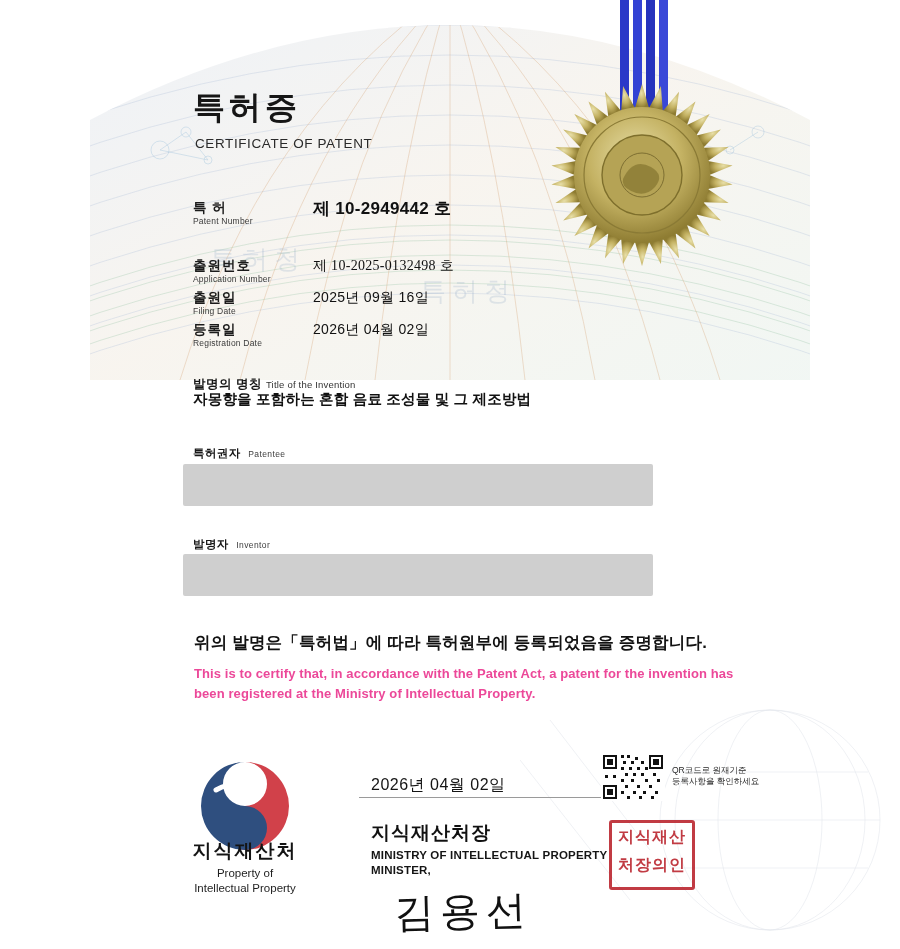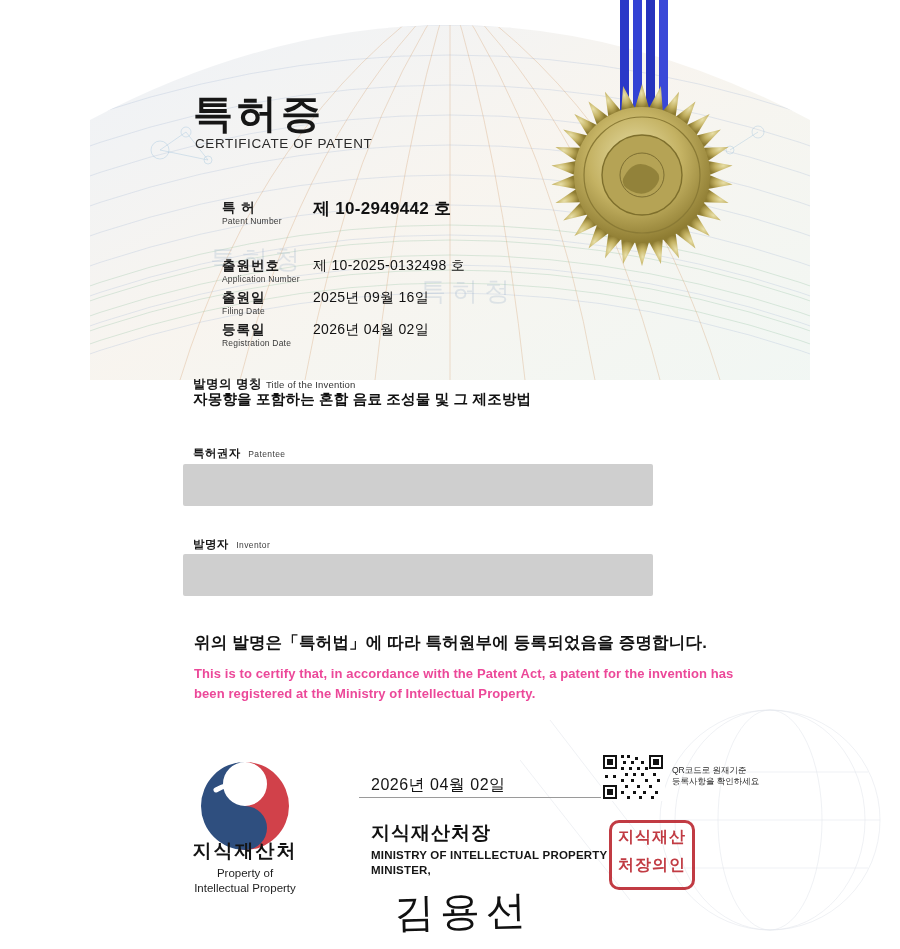--- a/index.html
+++ b/index.html
@@ -55,37 +55,36 @@
   .seal {
     position: absolute;
     left: 551px; top: 84px;
     width: 182px; height: 182px;
   }
 
   
   .title-ko {
     position: absolute;
     left: 193px; top: 86px;
-    font-size: 40px;
+    font-size: 32px;
     font-weight: 700;
     letter-spacing: 4px;
     color: #161616;
   }
   .title-en {
     position: absolute;
     left: 195px; top: 136px;
     font-size: 13.5px;
     letter-spacing: 0.6px;
     color: #2a2a2a;
   }
 
   
   .field {
     position: absolute;
-    margin-left: 29px;
   }
   .f-label-ko {
     font-size: 13.5px;
     font-weight: 700;
     color: #1b1b1b;
     letter-spacing: 1px;
     line-height: 16px;
   }
   .f-label-en {
     font-size: 8.5px;
@@ -249,21 +248,21 @@
     line-height: 11px;
     color: #2a2a2a;
   }
 
   
   .stamp {
     position: absolute;
     left: 609px; top: 820px;
     width: 80px; height: 64px;
     border: 3px solid #b9202a;
-    border-radius: 10px;
+    border-radius: 3px;
     color: #b9202a;
     font-weight: 700;
     font-size: 16px;
     line-height: 28px;
     text-align: center;
     letter-spacing: 1px;
     opacity: 0.88;
   }
   .stamp span { display: block; }
 
@@ -428,21 +427,21 @@
   <div class="field" style="left:193px; top:200px;">
     <div class="f-label-ko">특 허</div>
     <div class="f-label-en">Patent Number</div>
   </div>
   <div class="f-value big" style="left:313px; top:197px;">제 10-2949442 호</div>
 
   <div class="field" style="left:193px; top:258px;">
     <div class="f-label-ko">출원번호</div>
     <div class="f-label-en">Application Number</div>
   </div>
-  <div class="f-value" style="left:313px; top:257px;">제 10-2025-0132498 호</div>
+  <div class="f-value" style="left:313px; top:257px;font-family:Liberation Serif, serif;">제 10-2025-0132498 호</div>
 
   <div class="field" style="left:193px; top:290px;">
     <div class="f-label-ko">출원일</div>
     <div class="f-label-en">Filing Date</div>
   </div>
   <div class="f-value" style="left:313px; top:289px;">2025년 09월 16일</div>
 
   <div class="field" style="left:193px; top:322px;">
     <div class="f-label-ko">등록일</div>
     <div class="f-label-en">Registration Date</div>

